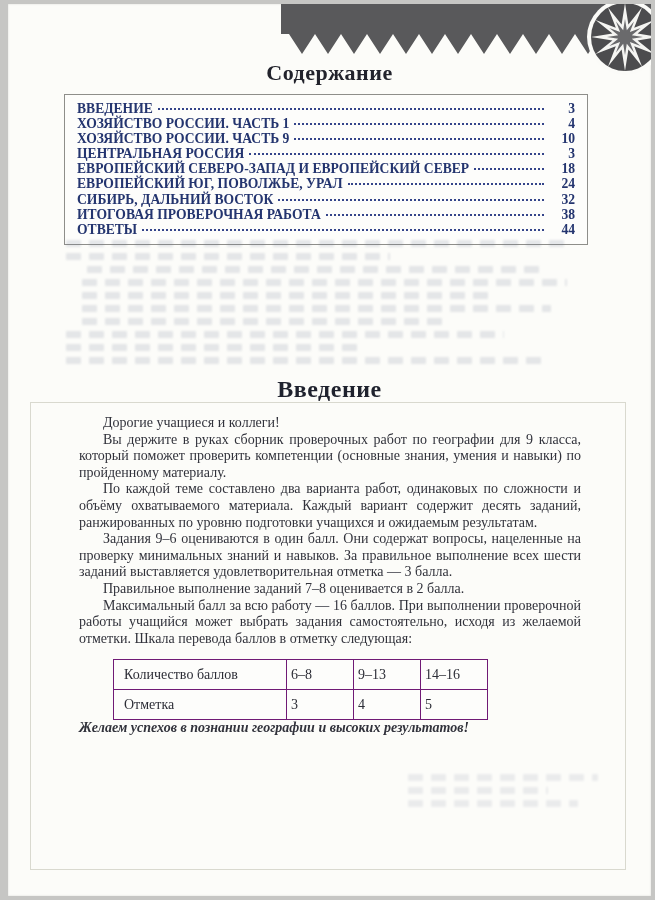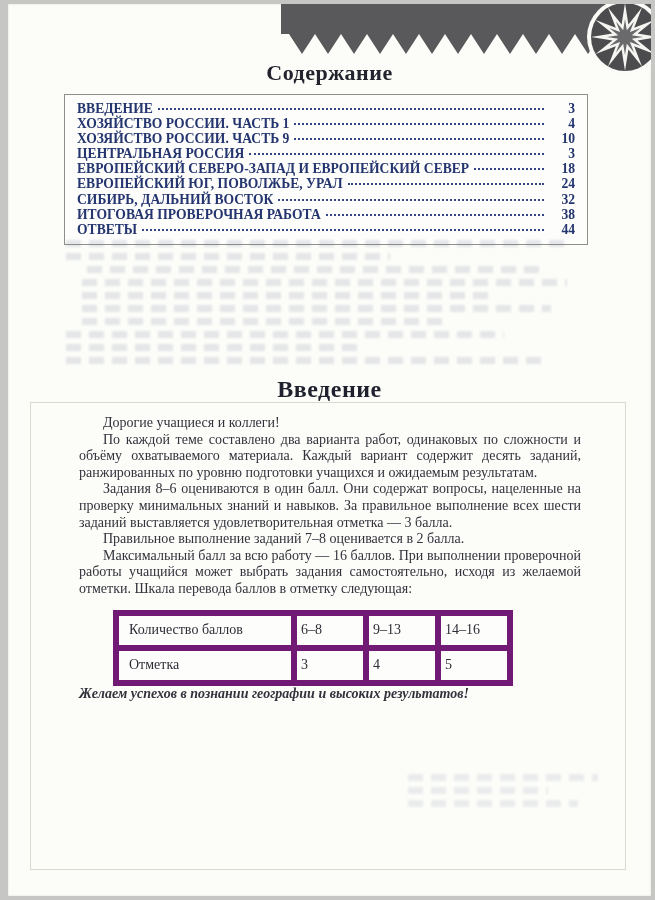--- a/index.html
+++ b/index.html
@@ -48,21 +48,21 @@
   }
   .intro-box p{
     margin:0;font-size:14px;line-height:16.6px;color:#31323b;
     text-align:justify;text-indent:24px;
   }
   .score-table{
     border-collapse:collapse;margin:12px 0 0 34px;
     font-size:14px;color:#2c2d36;
   }
   .score-table td{
-    border:6px solid #701a75;height:27px;padding:1px 10px;
+    border:1px solid #701a75;height:27px;padding:1px 10px;
     background:rgba(255,255,255,.4);
   }
   .score-table td.num{width:58px;text-align:left;padding:1px 4px;}
   .score-table td.head{width:152px;text-align:left;}
   .closing{
     margin-top:14px;text-align:center;font-style:italic;font-weight:bold;
     font-size:14.6px;color:#2a2b36;text-indent:0 !important;
   }
 </style>
 </head>
@@ -150,22 +150,23 @@
   <div class="bleed" style="left:400px;top:770px;width:200px;opacity:.4;">
     <div class="bleed-line" style="width:95%;"></div>
     <div class="bleed-line" style="width:70%;"></div>
     <div class="bleed-line" style="width:85%;"></div>
   </div>
 
   <h2 class="intro-title">Введение</h2>
 
   <div class="intro-box">
     <p>Дорогие учащиеся и коллеги!</p>
+    <p>Вы держите в руках сборник проверочных работ по географии для 9 класса, который поможет проверить компетенции (основные знания, умения и навыки) по пройденному материалу.</p>
     <p>По каждой теме составлено два варианта работ, одинаковых по сложности и объёму охватываемого материала. Каждый вариант содержит десять заданий, ранжированных по уровню подготовки учащихся и ожидаемым результатам.</p>
-    <p>Задания 8–6 оцениваются в один балл. Они содержат вопросы, нацеленные на проверку минимальных знаний и навыков. За правильное выполнение всех шести заданий выставляется удовлетворительная отметка — 3 балла.</p>
+    <p>Задания 9–6 оцениваются в один балл. Они содержат вопросы, нацеленные на проверку минимальных знаний и навыков. За правильное выполнение всех шести заданий выставляется удовлетворительная отметка — 3 балла.</p>
     <p>Правильное выполнение заданий 7–8 оценивается в 2 балла.</p>
     <p>Максимальный балл за всю работу — 16 баллов. При выполнении проверочной работы учащийся может выбрать задания самостоятельно, исходя из желаемой отметки. Шкала перевода баллов в отметку следующая:</p>
 
     <table class="score-table">
       <tbody>
         <tr>
           <td class="head">Количество баллов</td>
           <td class="num">6–8</td>
           <td class="num">9–13</td>
           <td class="num">14–16</td>

